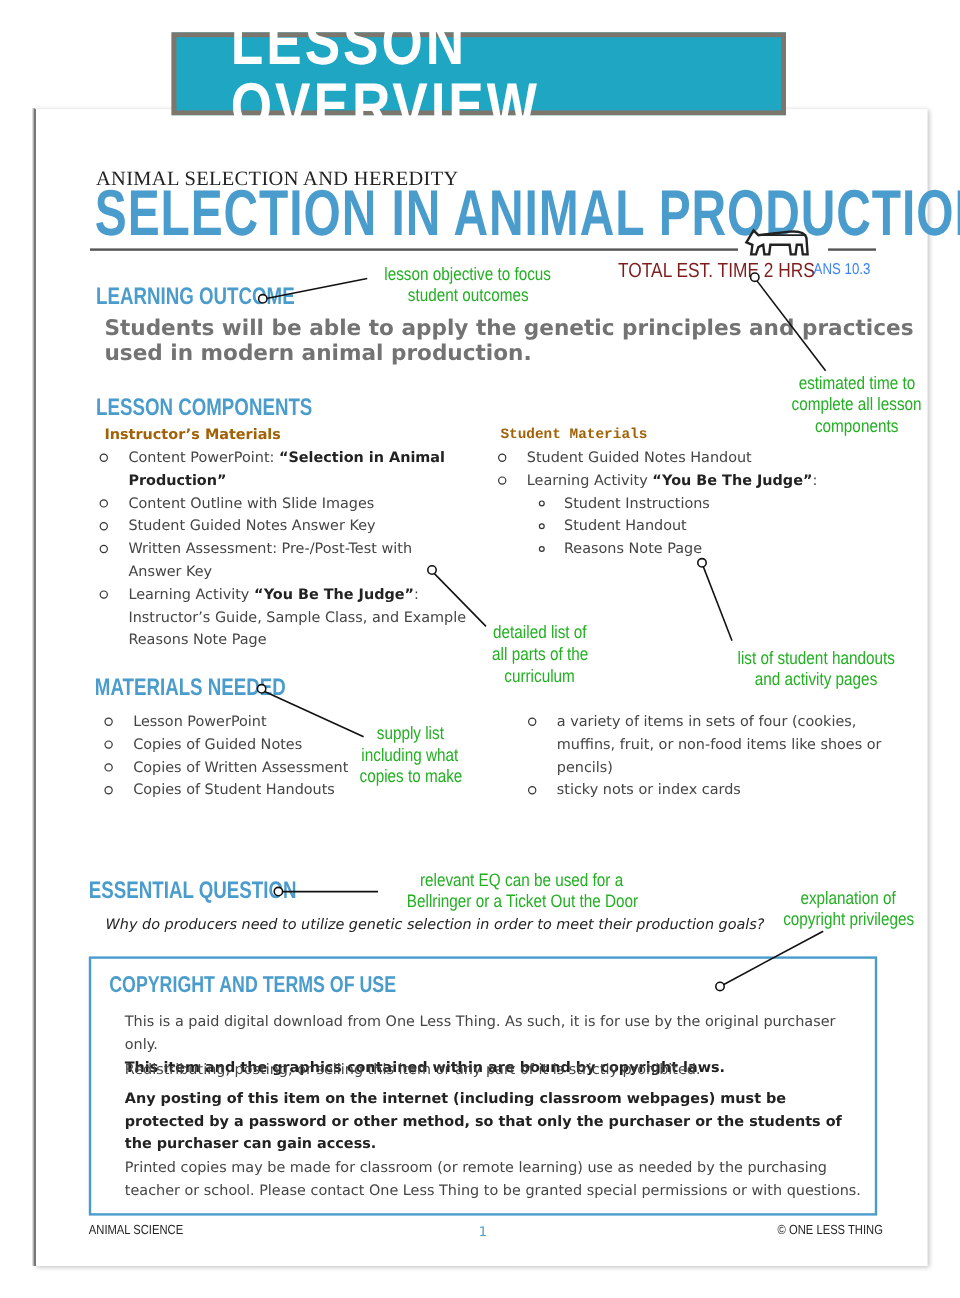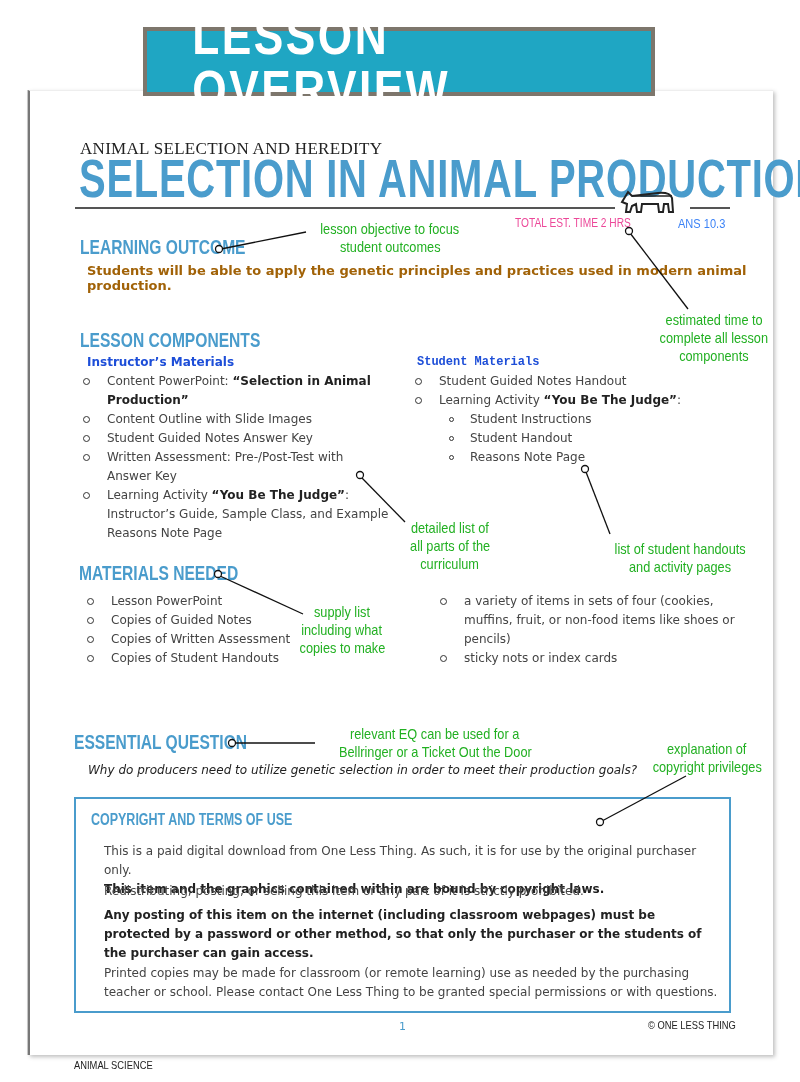--- a/index.html
+++ b/index.html
@@ -32,43 +32,43 @@
   }
   .title {
     left: 79px; top: 151px; font-family: "Liberation Sans", sans-serif; font-weight: bold;
     color: #4a9ccc; font-size: 54px; line-height: 1; letter-spacing: 1px;
   }
   .title .cond { transform: scaleX(0.74); }
   .rule { left: 75px; top: 207px; width: 655px; height: 2px; background: #555; }
   .rule-gap { left: 615px; top: 203px; width: 75px; height: 8px; background: #fff; }
 
   .est {
-    left: 515px; top: 216px; font-family: "Liberation Sans", sans-serif; font-size: 12px; color: #ec4899;
+    left: 515px; top: 216px; font-family: "Liberation Sans", sans-serif; font-size: 17px; color: #7f1d1d;
   }
   .est .cond { transform: scaleX(0.85); }
   .code { left: 678px; top: 216px; font-family: "Liberation Sans", sans-serif; font-size: 13px; color: #3b82f6; }
   .code .cond { transform: scaleX(0.85); }
 
   .h2 {
     font-family: "Liberation Sans", sans-serif; font-weight: bold; color: #4a9ccc;
     font-size: 20px; line-height: 1;
   }
   .h2 .cond { transform: scaleX(0.78); }
 
-  .body-bold { font-size: 13px; font-weight: bold; color: #a16207; }
+  .body-bold { font-size: 18px; font-weight: bold; color: #737373; }
   .lst { font-size: 12px; color: #444; line-height: 19px; }
   .lst li { list-style: none; position: relative; padding-left: 27px; }
   .lst li::before {
     content: ""; position: absolute; left: 3px; top: 6px; width: 5px; height: 5px;
     border: 1.5px solid #333; border-radius: 50%;
   }
   .lst li.sub { padding-left: 58px; }
   .lst li.sub::before { left: 37px; top: 7px; width: 3px; height: 3px; border-width: 1.3px; }
   .lst b { color: #222; }
-  .subhead { font-size: 12px; font-weight: bold; color: #1d4ed8; text-align: right; }
+  .subhead { font-size: 12px; font-weight: bold; color: #a16207; text-align: right; }
 
   .note {
     font-family: "Liberation Sans", sans-serif; color: #22b022; font-size: 15px;
     text-align: center; line-height: 18px;
   }
   .note .cond { transform: scaleX(0.85); transform-origin: center center; }
 
   .eq-q { left: 88px; top: 763px; font-size: 12px; font-style: italic; color: #222; }
 
   .copybox {
@@ -134,29 +134,29 @@
 </ul>
 <ul class="abs lst" style="left:437px;top:592px;width:300px;">
   <li>a variety of items in sets of four (cookies, muffins, fruit, or non-food items like shoes or pencils)</li>
   <li>sticky nots or index cards</li>
 </ul>
 
 <div class="abs h2" style="left:74px;top:732px;"><span class="cond">ESSENTIAL QUESTION</span></div>
 <div class="abs eq-q">Why do producers need to utilize genetic selection in order to meet their production goals?</div>
 
 <div class="abs copybox"></div>
-<div class="abs h2" style="left:91px;top:812px;font-size:16px;"><span class="cond">COPYRIGHT AND TERMS OF USE</span></div>
+<div class="abs h2" style="left:91px;top:812px;font-size:19px;"><span class="cond">COPYRIGHT AND TERMS OF USE</span></div>
 <div class="abs copy-p" style="left:104px;top:842px;width:620px;">
   <span>This is a paid digital download from One Less Thing. As such, it is for use by the original purchaser only.</span><br><b>This item and the graphics contained within are bound by copyright laws.</b>
 </div>
 <div class="abs copy-p" style="left:104px;top:882px;width:620px;">Redistributing, posting, or selling this item or any part of it is strictly prohibited.</div>
 <div class="abs copy-p" style="left:104px;top:906px;width:615px;"><b>Any posting of this item on the internet (including classroom webpages) must be protected by a password or other method, so that only the purchaser or the students of the purchaser can gain access.</b></div>
 <div class="abs copy-p" style="left:104px;top:964px;width:625px;">Printed copies may be made for classroom (or remote learning) use as needed by the purchasing teacher or school. Please contact One Less Thing to be granted special permissions or with questions.</div>
 
-<div class="abs foot" style="left:74px;top:1019px;margin-top:40px;"><span class="cond">ANIMAL SCIENCE</span></div>
+<div class="abs foot" style="left:74px;top:1019px;"><span class="cond">ANIMAL SCIENCE</span></div>
 <div class="abs pagenum" style="left:399px;top:1020px;">1</div>
 <div class="abs foot" style="left:648px;top:1019px;"><span class="cond">© ONE LESS THING</span></div>
 
 <svg class="lines">
   <g stroke="#111" stroke-width="1.3" fill="#fff">
     <line x1="221" y1="249" x2="306" y2="232"></line>
       <circle cx="219" cy="249" r="3.5"></circle>
     <line x1="630" y1="233" x2="688" y2="309"></line>
       <circle cx="629" cy="231" r="3.5"></circle>
     <line x1="362" y1="478" x2="405" y2="522"></line>

